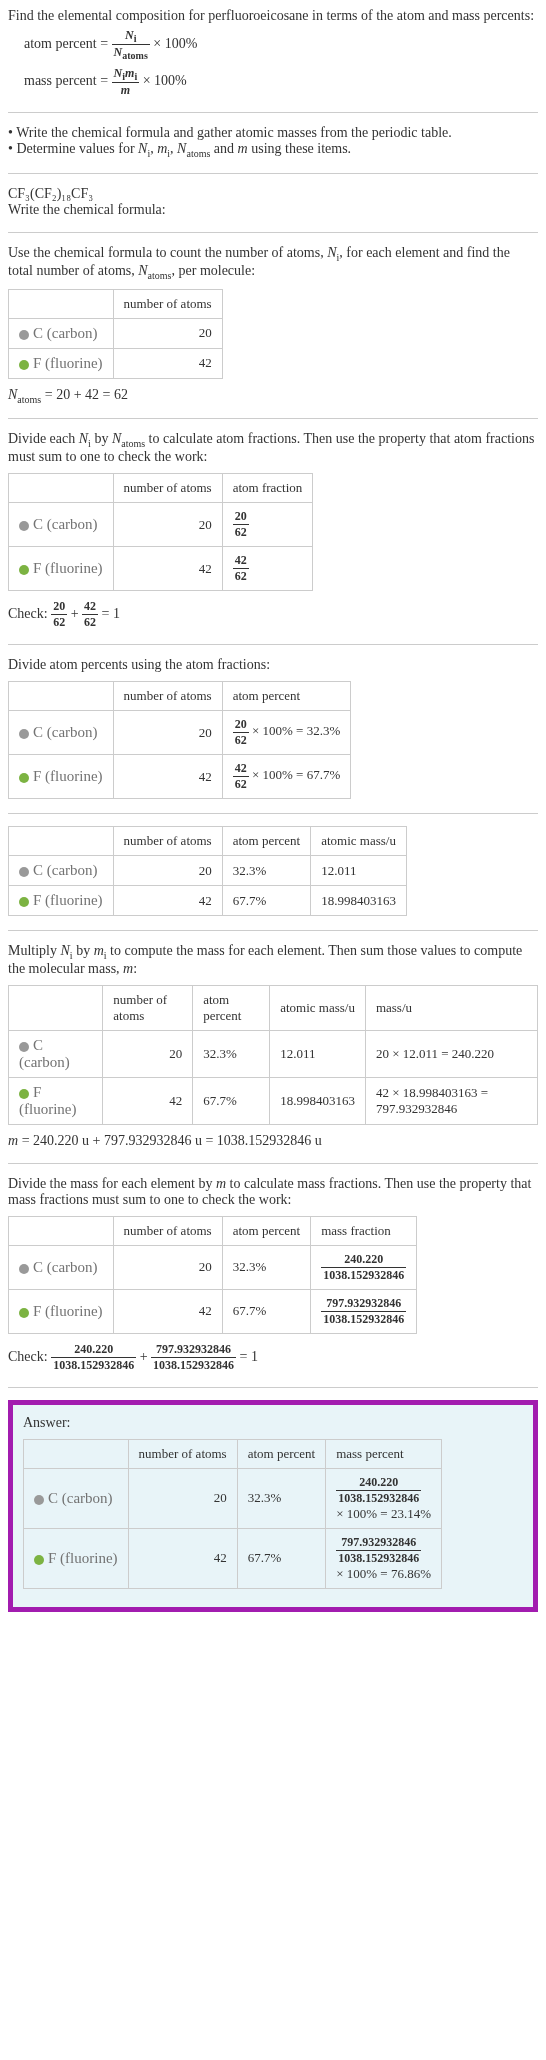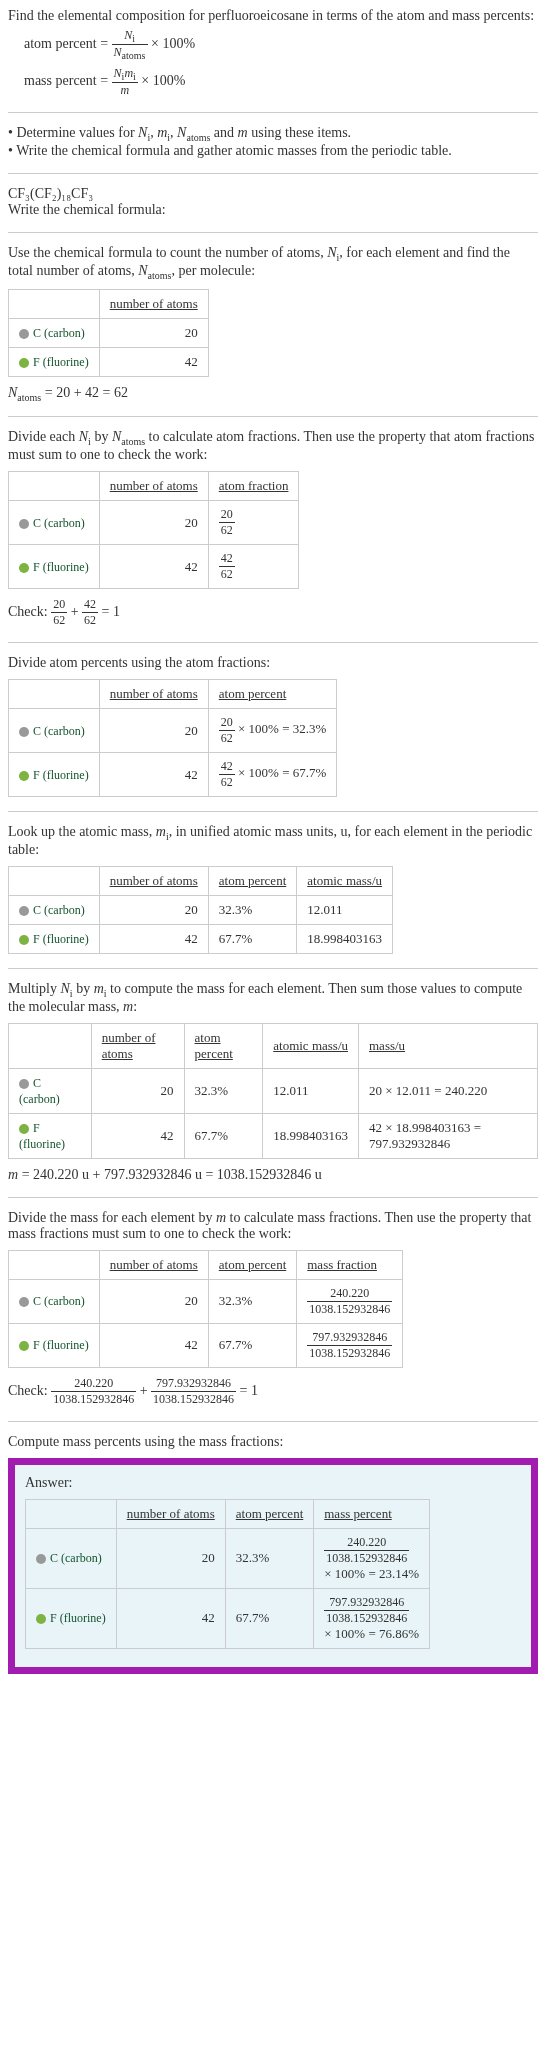--- a/index.html
+++ b/index.html
@@ -20,20 +20,21 @@
   margin: 12px 0;
 }
 .formula-line {
   margin: 4px 16px;
 }
 .frac {
   display: inline-block;
   vertical-align: middle;
   text-align: center;
   font-size: 12px;
+  font-weight: bold;
 }
 .frac .num {
   display: block;
   border-bottom: 1px solid #333;
   padding: 0 2px;
 }
 .frac .den {
   display: block;
   padding: 0 2px;
   text-align: center;
@@ -50,39 +51,38 @@
   margin: 8px 0;
 }
 th, td {
   border: 1px solid #ccc;
   padding: 6px 10px;
   text-align: left;
   font-size: 13px;
 }
 th {
   font-weight: normal;
-  text-decoration: underline;
 }
 td.num {
   text-align: right;
 }
 .dot {
   display: inline-block;
   width: 10px;
   height: 10px;
   border-radius: 50%;
   margin-right: 4px;
   vertical-align: middle;
 }
 .dot-c { background: #999; }
 .dot-f { background: #7cb342; }
-.elem-label { color: #14532d; font-size: 12px; }
+.elem-label { color: #737373; font-size: 15px; }
 .answer-box {
   background: #e8f4f8;
-  border: 7px solid #a21caf;
+  border: 5px solid #a21caf;
   padding: 10px;
   margin-top: 8px;
 }
 .answer-box .answer-title {
   margin-bottom: 6px;
 }
 </style>
 </head>
 <body>
 
@@ -101,24 +101,24 @@
     <span class="frac">
       <span class="num"><span class="ital">N</span><span class="sub">i</span><span class="ital">m</span><span class="sub">i</span></span>
       <span class="den"><span class="ital">m</span></span>
     </span>
     <span>× 100%</span>
   </div>
 </div>
 <hr>
 
 <div class="section">
+  <div>• Write the chemical formula and gather atomic masses from the periodic table.</div>
   <div>
     <span>• Determine values for </span><span class="ital">N</span><span class="sub">i</span>, <span class="ital">m</span><span class="sub">i</span>, <span class="ital">N</span><span class="sub">atoms</span> and <span class="ital">m</span><span> using these items.</span>
   </div>
-  <div>• Write the chemical formula and gather atomic masses from the periodic table.</div>
 </div>
 <hr>
 
 <div class="section">
   <div>CF₃(CF₂)₁₈CF₃</div>
   <div>Write the chemical formula:</div>
 </div>
 <hr>
 
 <div class="section">
@@ -196,23 +196,20 @@
       <td><span class="dot dot-f"></span><span class="elem-label">F (fluorine)</span></td>
       <td class="num">42</td>
       <td><span class="frac"><span class="num">42</span><span class="den">62</span></span><span> × 100% = 67.7%</span></td>
     </tr>
   </tbody>
     </table>
 </div>
 <hr>
 
 <div class="section">
-  <div>
-    <span>Look up the atomic mass, </span><span class="ital">m</span><span class="sub">i</span><span>, in unified atomic mass units, u, for each element in the periodic table:</span>
-  </div>
   <table>
     <tbody>
         <tr>
           <th></th>
           <th>number of atoms</th>
           <th>atom percent</th>
           <th>atomic mass/u</th>
         </tr>
     <tr>
       <td><span class="dot dot-c"></span><span class="elem-label">C (carbon)</span></td>
@@ -294,21 +291,20 @@
     <span>Check: </span>
     <span class="frac"><span class="num">240.220</span><span class="den">1038.152932846</span></span>
     <span> + </span>
     <span class="frac"><span class="num">797.932932846</span><span class="den">1038.152932846</span></span>
     <span> = 1</span>
   </div>
 </div>
 <hr>
 
 <div class="section">
-  <div>Compute mass percents using the mass fractions:</div>
   <div class="answer-box">
     <div class="answer-title">Answer:</div>
     <table>
       <tbody>
           <tr>
             <th></th>
             <th>number of atoms</th>
             <th>atom percent</th>
             <th>mass percent</th>
           </tr>

